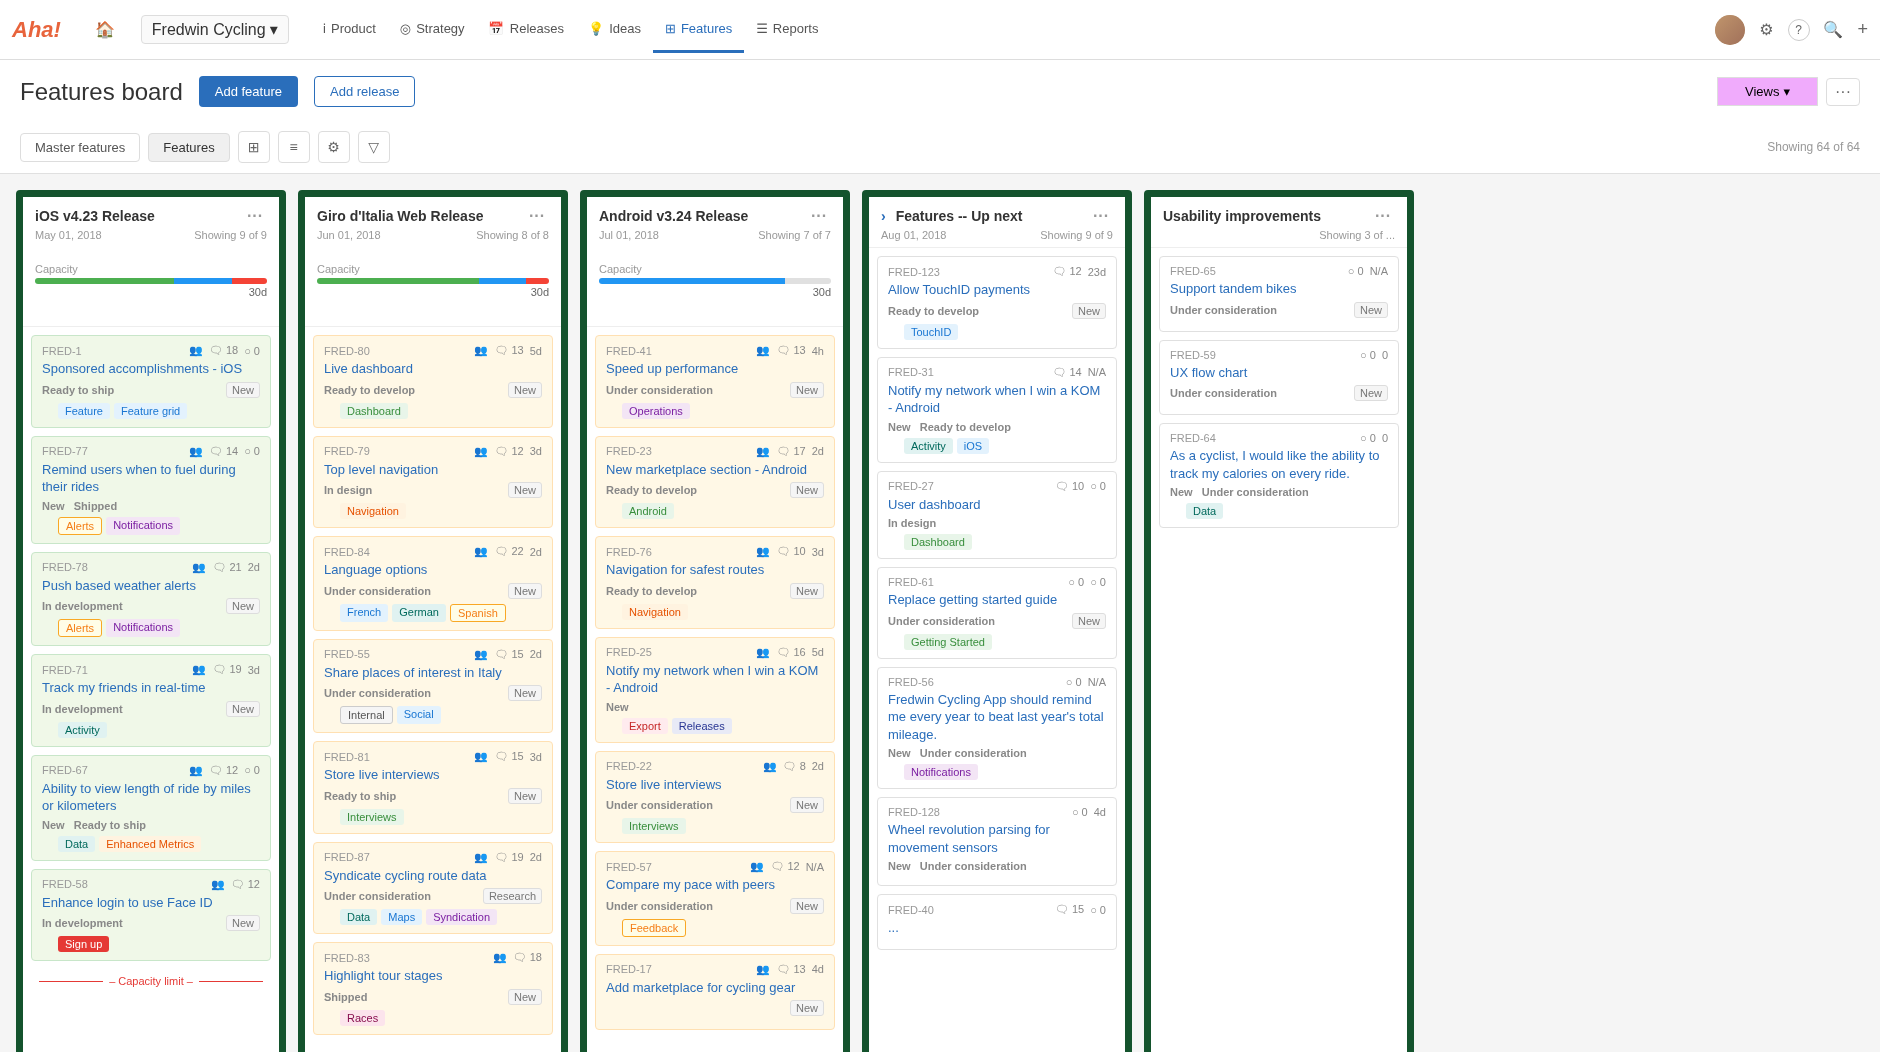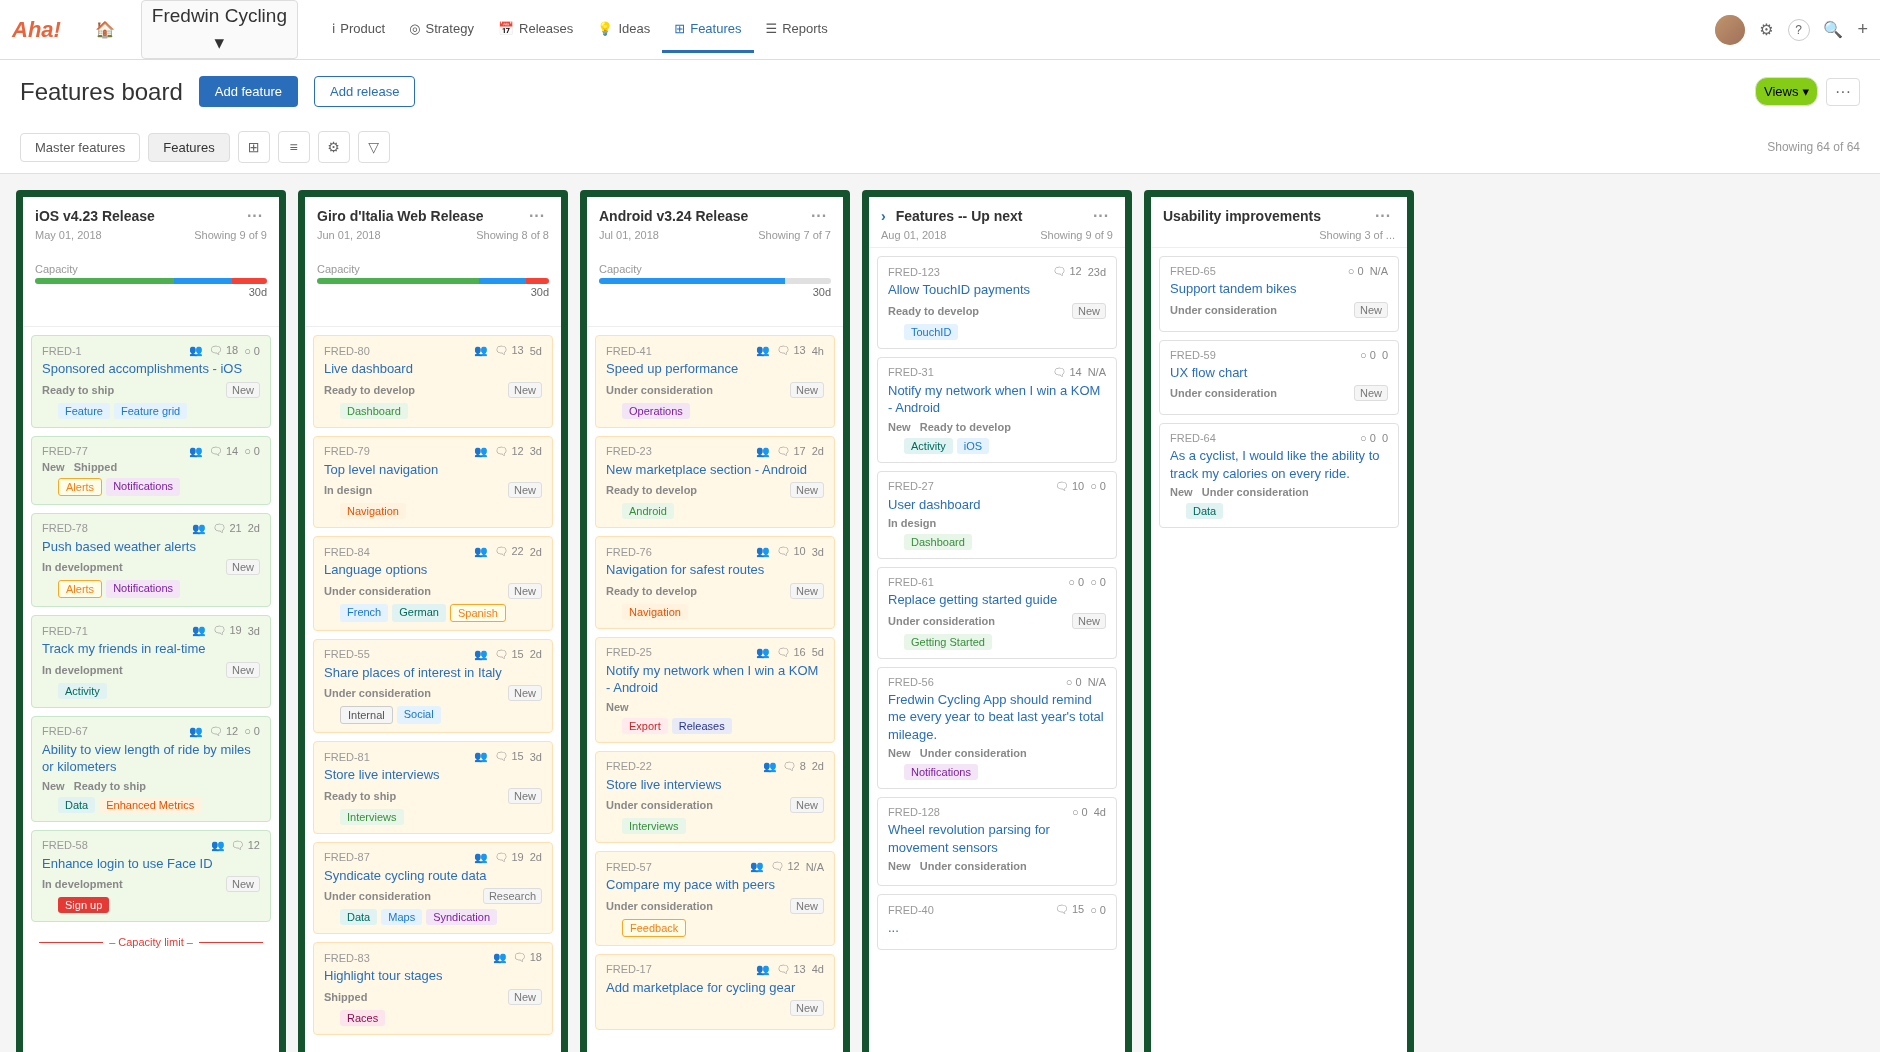--- a/index.html
+++ b/index.html
@@ -2,39 +2,39 @@
 <html><head>
   <meta charset="utf-8">
   <style>
     * { box-sizing: border-box; margin: 0; padding: 0; }
     body { font-family: -apple-system, BlinkMacSystemFont, 'Segoe UI', Arial, sans-serif; font-size: 13px; background: #f5f5f5; color: #333; overflow-x: hidden; }
 
     
     .navbar { background: #fff; border-bottom: 1px solid #ddd; display: flex; align-items: center; height: 60px; padding: 0 12px; gap: 18px; position: sticky; top: 0; z-index: 100; }
     .navbar-logo { color: #e8643c; font-size: 22px; font-weight: bold; font-style: italic; margin-right: 8px; }
     .navbar-home { color: #666; padding: 6px 8px; font-size: 16px; }
-    .navbar-workspace { display: flex; align-items: center; gap: 4px; padding: 4px 10px; border: 1px solid #ddd; border-radius: 4px; font-size: 19px; color: #333; cursor: pointer; background: #fafafa; flex-direction: column; }
+    .navbar-workspace { display: flex; align-items: center; gap: 4px; padding: 4px 10px; border: 1px solid #ddd; border-radius: 4px; font-size: 16px; color: #333; cursor: pointer; background: #fafafa; }
     .navbar-nav { display: flex; align-items: center; margin-left: 4px; }
     .navbar-nav a { padding: 14px 12px; font-size: 13px; color: #555; text-decoration: none; display: flex; align-items: center; gap: 5px; border-bottom: 3px solid transparent; }
     .navbar-nav a.active { color: #2a6ebb; border-bottom-color: #2a6ebb; font-weight: 500; }
     .navbar-right { margin-left: auto; display: flex; align-items: center; gap: 14px; }
     .navbar-avatar { width: 30px; height: 30px; border-radius: 50%; background: #c0a080; overflow: hidden; }
     .navbar-icon { color: #666; font-size: 16px; cursor: pointer; }
 
     
     .page-header { background: #fff; padding: 16px 20px 0; border-bottom: 1px solid #e0e0e0; }
     .page-title-row { display: flex; align-items: center; gap: 16px; margin-bottom: 24px; }
     .page-title { font-size: 24px; font-weight: 300; color: #333; }
     .btn-primary { background: #2a6ebb; color: #fff; border: none; padding: 8px 16px; border-radius: 4px; font-size: 13px; font-weight: 500; cursor: pointer; }
     .btn-outline { background: #fff; color: #2a6ebb; border: 1px solid #2a6ebb; padding: 7px 15px; border-radius: 4px; font-size: 13px; cursor: pointer; }
     .page-sub-toolbar { display: flex; align-items: center; gap: 8px; padding-bottom: 10px; }
     .tab-button { padding: 6px 14px; border: 1px solid #ddd; border-radius: 4px; background: #fff; font-size: 13px; cursor: pointer; color: #555; }
     .tab-button.active { background: #f0f0f0; font-weight: 500; color: #333; }
     .icon-button { width: 32px; height: 32px; display: flex; align-items: center; justify-content: center; border: 1px solid #ddd; border-radius: 4px; background: #fff; cursor: pointer; color: #666; font-size: 14px; }
-    .views-btn { display: flex; align-items: center; gap: 4px; padding: 6px 8px; border: 1px solid #ddd; border-radius: 12px; background: #84cc16; cursor: pointer; font-size: 13px; }
+    .views-btn { display: flex; align-items: center; gap: 4px; padding: 6px 27px; border: 1px solid #ddd; border-radius: 0; background: #f0abfc; cursor: pointer; font-size: 13px; }
     .more-btn { padding: 4px 8px; border: 1px solid #ddd; border-radius: 4px; background: #fff; cursor: pointer; font-size: 16px; color: #666; }
 
     
     .board-container { display: flex; gap: 0; overflow-x: auto; padding: 16px 16px 0; min-height: calc(100vh - 160px); }
     .board-column { min-width: 270px; max-width: 270px; background: #fff; border: 7px solid #14532d; border-radius: 4px; margin-right: 12px; display: flex; flex-direction: column; flex-shrink: 0; }
     .column-header { padding: 10px 12px 6px; border-bottom: 1px solid #eee; }
     .column-title { font-size: 14px; font-weight: 600; color: #333; display: flex; align-items: center; justify-content: space-between; }
     .column-title-left { display: flex; align-items: center; gap: 6px; }
     .column-meta { display: flex; justify-content: space-between; font-size: 11px; color: #999; margin-top: 4px; }
     .capacity-bar-container { margin: 22px 0; }
@@ -183,20 +183,21 @@
 
       <div class="card card-ios">
         <div class="card-top">
           <span class="card-id">FRED-77</span>
           <div class="card-stats">
             <span>👥</span>
             <span class="card-stat">🗨 14</span>
             <span class="card-stat">○ 0</span>
           </div>
         </div>
+        <div class="card-title">Remind users when to fuel during their rides</div>
         <div class="card-status-row">
           <span class="card-status">New &nbsp; Shipped</span>
         </div>
         <div class="card-tags">
           <span class="tag tag-yellow">Alerts</span>
           <span class="tag tag-purple">Notifications</span>
         </div>
       </div>
 
       <div class="card card-ios">

